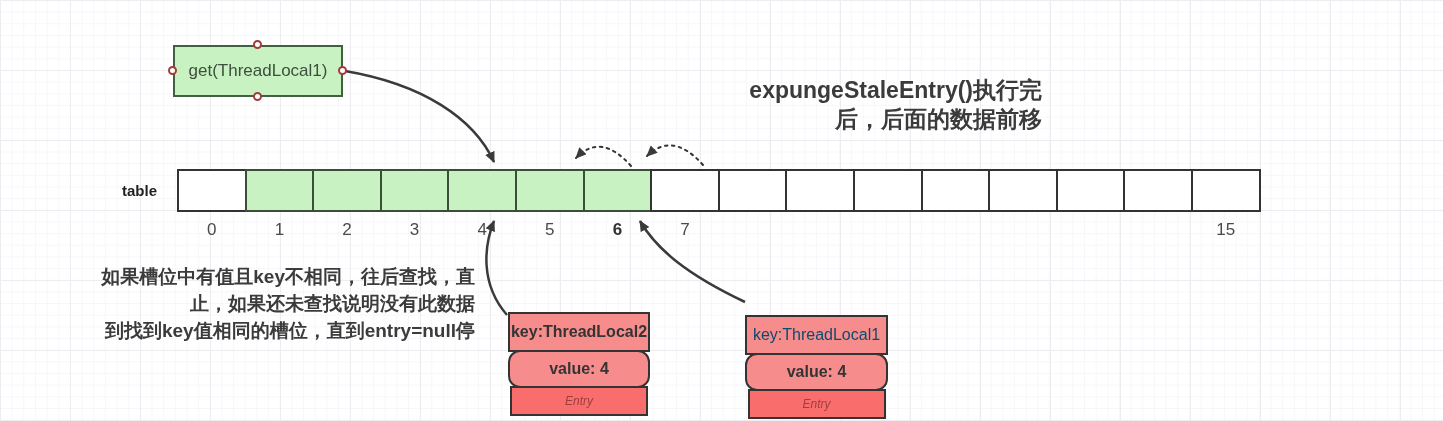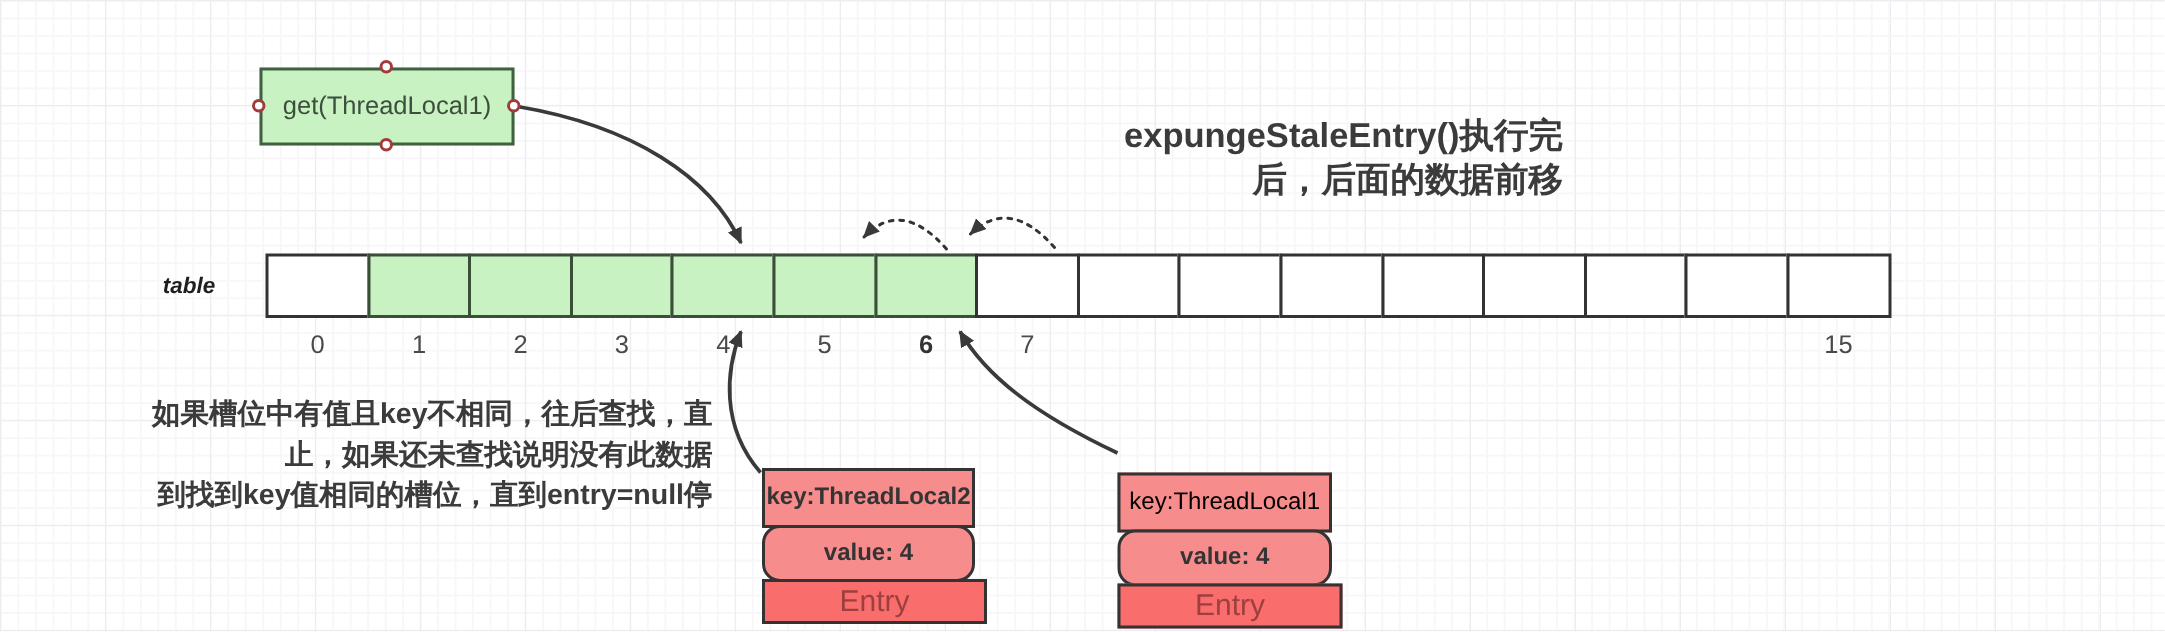--- a/index.html
+++ b/index.html
@@ -42,22 +42,22 @@
 
   
   .note {
     position:absolute; left:35px; top:263px; width:440px;
     text-align:right; font-size:19px; font-weight:bold; color:#3b3b3b;
     line-height:27px;
   }
 
   
   .table-label {
-    position:absolute; left:95px; top:182px; width:62px; text-align:center;
-    font-size:15px; font-weight:bold; color:#1f1f1f;font-style:italic;
+    position:absolute; left:95px; top:182px; width:62px; text-align:right;
+    font-size:15px; font-weight:bold; color:#1f1f1f;
   }
   .cells {
     position:absolute; left:177px; top:169px; height:43px; display:flex;
   }
   .cell {
     position:relative; width:69.6px; height:43px; margin-left:-2px;
     background:#ffffff; border:2px solid #333333;
   }
   .cell:first-child { margin-left:0; }
   .cell.filled { background:#c9f2c2; border-color:#3a4e38; }
@@ -68,26 +68,26 @@
   .idx.bold { font-weight:bold; color:#333; }
 
   
   .entry-box { position:absolute; width:142px; }
   .entry-box .row {
     height:40px; border:2px solid #333333; background:#f78c8c;
     display:flex; align-items:center; justify-content:center;
     font-size:16px; font-weight:bold; color:#343434;margin-top:34px;
   }
   .entry-box .row.value { height:38px; margin-top:-2px;border-radius:12px; }
-  .entry-box .row.key-light { font-weight:500; color:#000000; }
+  .entry-box .row.key-light { font-weight:500; color:#0c4a6e; }
   .entry-box .tag {
-    width:150px; height:30px; margin:-2px auto 0 auto;
+    width:138px; height:30px; margin:-2px auto 0 auto;
     border:2px solid #333333; background:#f96d6d;
     display:flex; align-items:center; justify-content:center;
-    font-size:20px; font-weight:500; color:#9e3f3f;
+    font-size:12px; font-weight:500; color:#9e3f3f;font-style:italic;
   }
   .entry-a { left:508px; top:278px; }
   .entry-b { left:745px; top:281px; width:143px; }
 
   svg.overlay { position:absolute; left:0; top:0; pointer-events:none; z-index:4; }
 </style>
 </head>
 <body>
 
 <div class="canvas">

